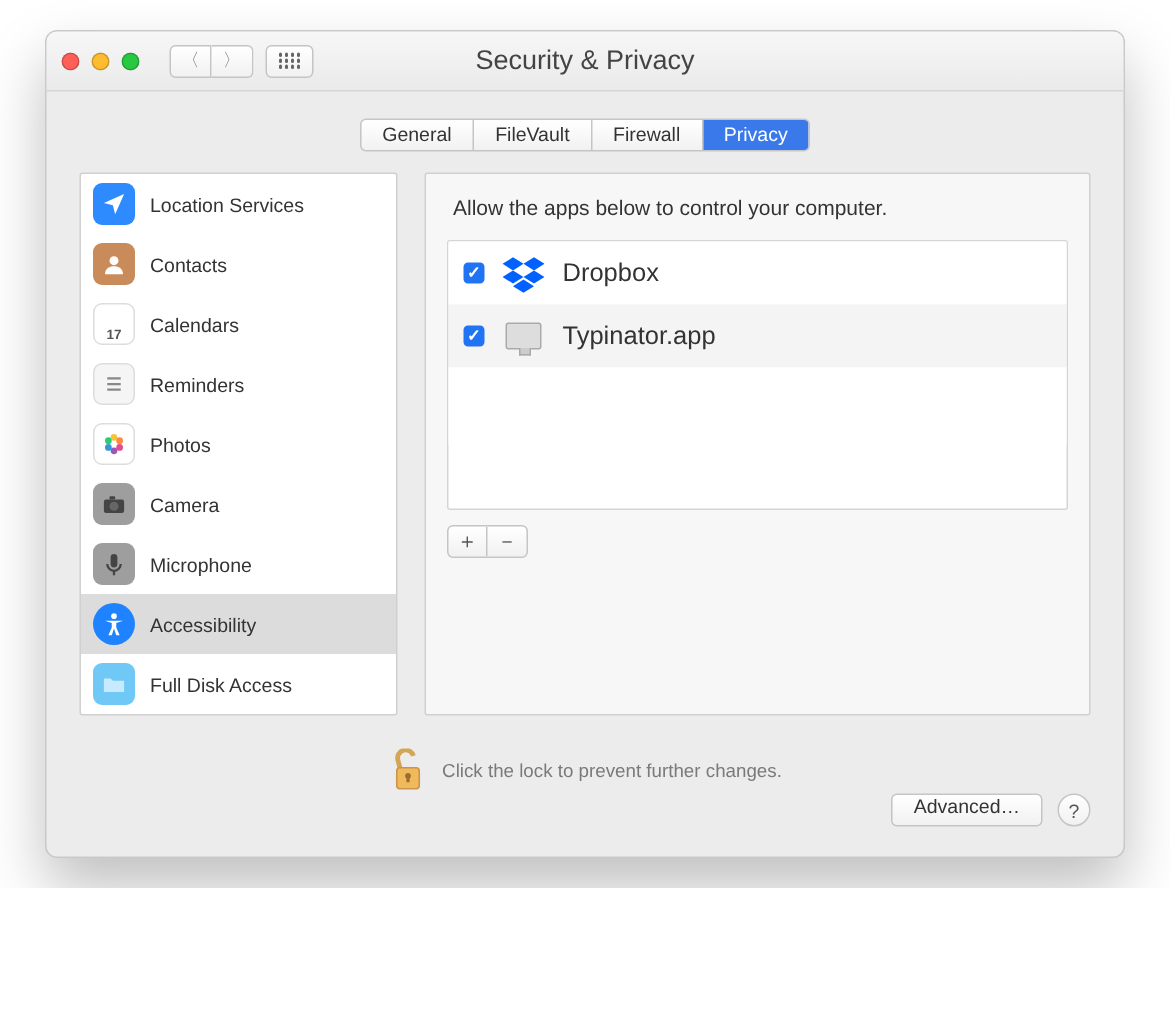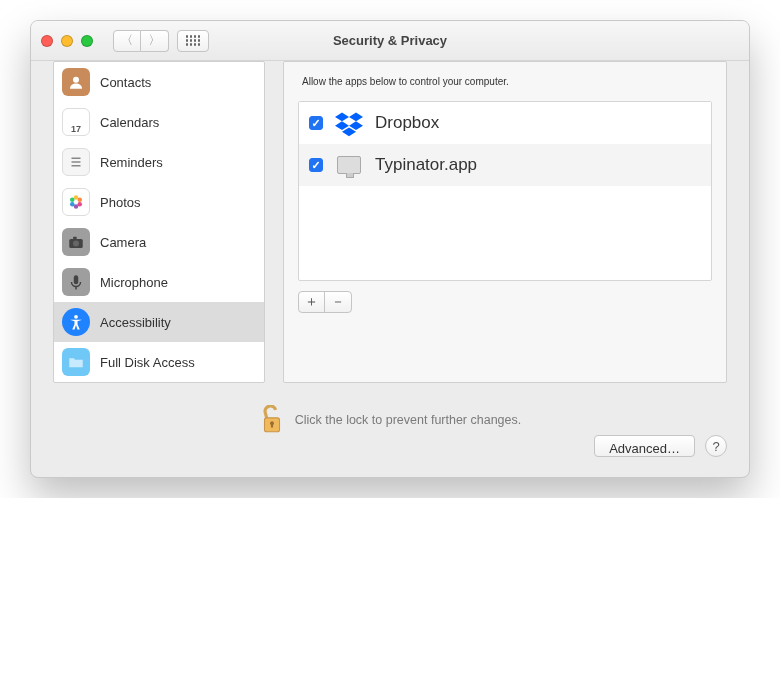--- a/index.html
+++ b/index.html
@@ -41,23 +41,23 @@
     background: linear-gradient(#fff, #f1f1f1);
     border: 1px solid #c5c5c5; border-radius: 4px;
     display:flex; align-items:center; justify-content:center;
   }
   .grid-dots { display:grid; grid-template-columns: repeat(4,2.5px); gap:1.5px; }
   .grid-dots span { width:2.5px; height:2.5px; background:#666; border-radius:50%; }
   .title-text {
     position: absolute;
     left: 50%;
     transform: translateX(-50%);
-    font-weight: 700;
+    font-weight: 400;
     color: #444;
-    font-size: 13px;
+    font-size: 18px;
   }
   .search-wrap {
     margin-left: auto;
     position: relative;
     width: 160px;
     height: 22px;
     border: 1px solid #c5c5c5;
     border-radius: 4px;
     background: #fff;
     display:flex; align-items:center;
@@ -113,21 +113,21 @@
   .side-icon { width:28px; height:28px; border-radius:6px; display:flex; align-items:center; justify-content:center; flex-shrink:0; }
   .side-icon svg, .side-icon span.e { width:18px; height:18px; display:flex; align-items:center; justify-content:center; }
   
   .panel {
     flex:1;
     border: 1px solid #d0d0d0;
     background:#f7f7f7;
     border-radius:2px;
     padding: 14px;
   }
-  .panel-desc { font-size: 10px; color:#333; margin-bottom: 14px; padding-left:4px; }
+  .panel-desc { font-size: 14px; color:#333; margin-bottom: 14px; padding-left:4px; }
   .app-list {
     background:#fff;
     border: 1px solid #d5d5d5;
     border-radius:2px;
     min-height: 180px;
   }
   .app-row {
     height: 42px;
     display:flex; align-items:center;
     padding: 0 10px;
@@ -170,21 +170,21 @@
   .lock-wrap { display:flex; align-items:center; gap:10px; color:#7a7a7a; font-size:12.5px;}
   .lock-icon { width:26px; height:30px; }
   .right-btns { margin-left:auto; display:flex; align-items:center; gap:10px; }
   .btn {
     height:22px;
     padding: 0 14px;
     border:1px solid #c5c5c5;
     border-radius:4px;
     background: linear-gradient(#fff,#f1f1f1);
     font-size:13px;
-    display:flex; align-items:flex-end;
+    display:flex; align-items:flex-start;
   }
   .help {
     width:22px; height:22px; border-radius:50%;
     border:1px solid #c5c5c5;
     background: linear-gradient(#fff,#f1f1f1);
     display:flex; align-items:center; justify-content:center;
     font-size:13px; color:#555;
   }
 </style>
 </head>
@@ -218,24 +218,40 @@
           <span></span>
         <span></span>
           <span></span>
           <span></span>
           <span></span>
       </div>
     </div>
     <div class="title-text">Security &amp; Privacy</div>
   </div>
 
+  <div class="tabrow">
+    <div class="tabs">
+      <div class="tab">General</div>
+      <div class="tab">FileVault</div>
+      <div class="tab">Firewall</div>
+      <div class="tab active">Privacy</div>
+    </div>
+  </div>
 
   <div class="content">
 
     <div class="sidebar">
+      <div class="side-item">
+        <div class="side-icon" style="background:#2e8bff;">
+          <svg viewBox="0 0 24 24" fill="#fff">
+              <path d="M3 11 L21 3 L13 21 L11 13 Z"></path>
+            </svg>
+        </div>
+        <span class="lbl">Location Services</span>
+      </div>
       <div class="side-item">
         <div class="side-icon" style="background:#c98b5a;">
           <svg viewBox="0 0 24 24" fill="#fff">
               <circle cx="12" cy="9" r="4"></circle>
               <path d="M4 21 C4 16 8 14 12 14 C16 14 20 16 20 21 Z"></path>
             </svg>
         </div>
         <span class="lbl">Contacts</span>
       </div>
       <div class="side-item">

